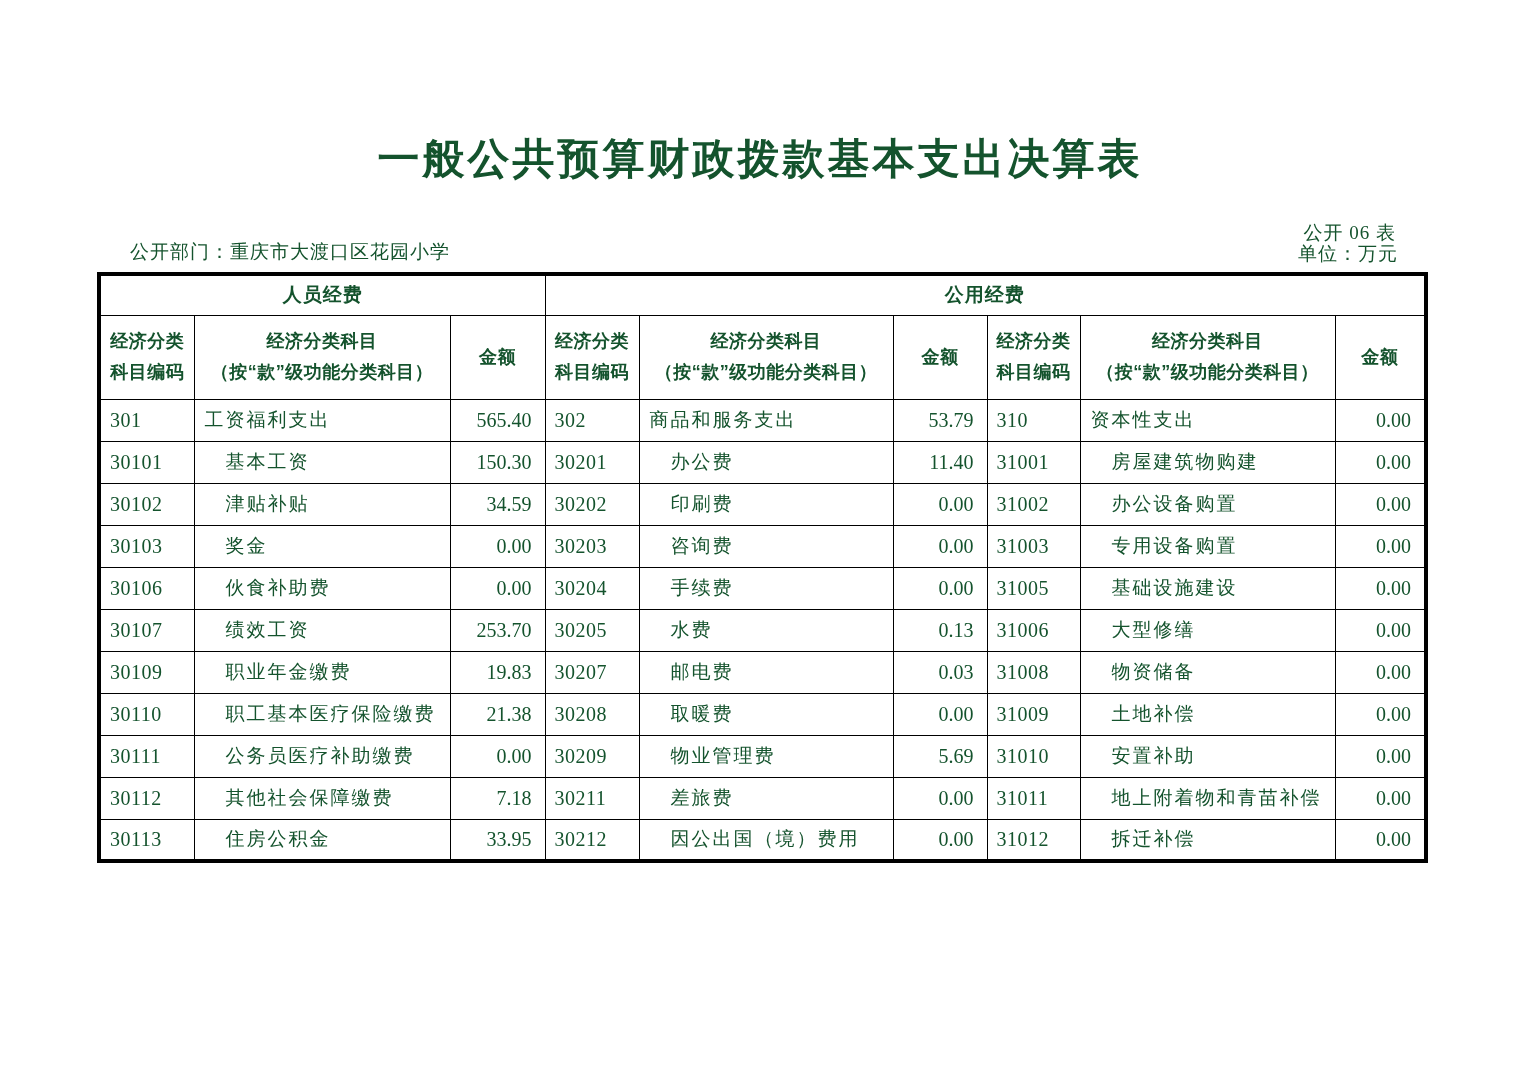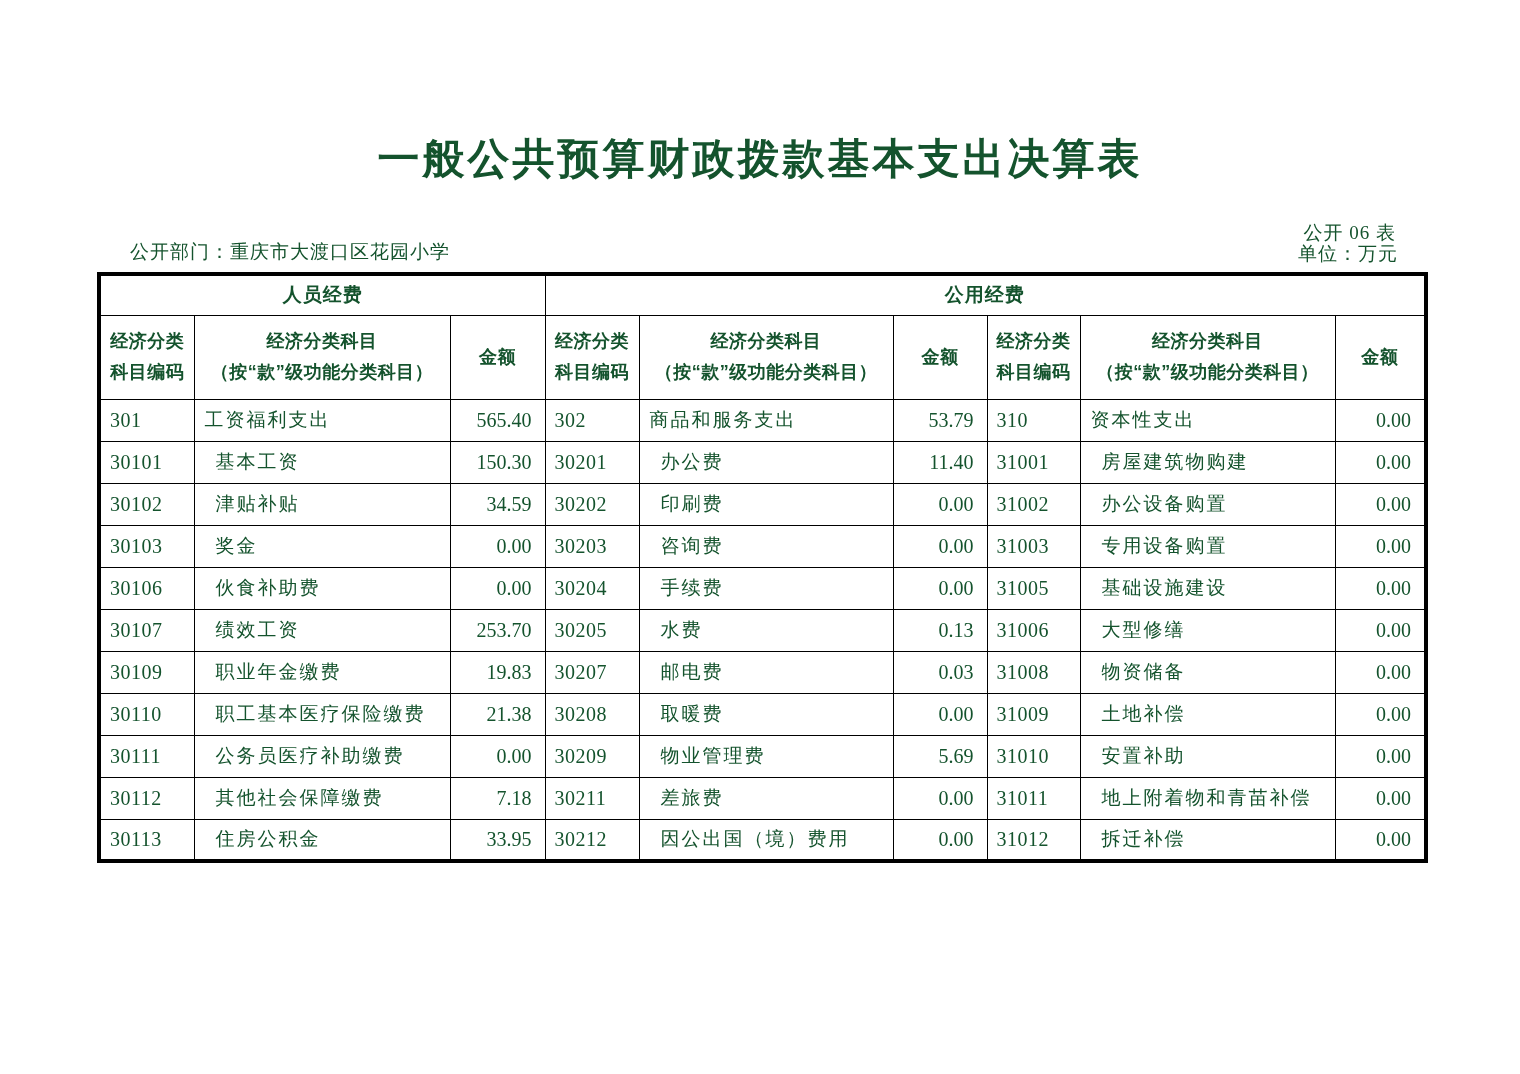--- a/index.html
+++ b/index.html
@@ -37,21 +37,21 @@
   tr.colhead th {
     height:84px; text-align:center; font-weight:700; font-size:18px;
     font-family:"Liberation Sans", sans-serif; line-height:1.7; letter-spacing:0.5px;
     padding:0 2px;
   }
   td { height:42px; font-size:20px; }
   tr.tall td { height:59px; }
   td.code { text-align:left; padding-left:9px; letter-spacing:0.5px; }
   td.name { text-align:left; padding-left:10px; padding-right:6px;
             font-size:19px; letter-spacing:2px; line-height:1.35; }
-  td.name.indent { padding-left:21px; }
+  td.name.indent { padding-left:31px; }
   td.amt { text-align:right; padding-right:13px; }
 </style>
 </head>
 <body>
 
 <div class="sheet">
   <h1 class="title">一般公共预算财政拨款基本支出决算表</h1>
   <div class="sheet-label">公开 06 表</div>
   <div class="dept-label">公开部门：重庆市大渡口区花园小学</div>
   <div class="unit-label">单位：万元</div>

